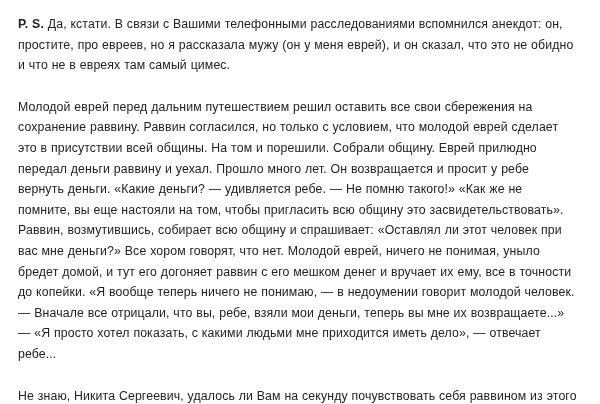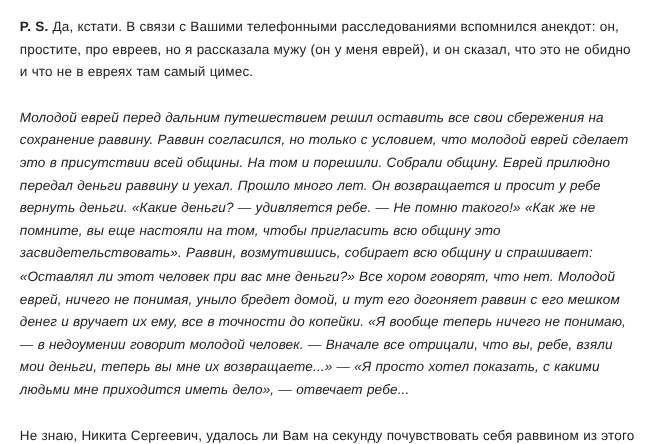--- a/index.html
+++ b/index.html
@@ -35,21 +35,20 @@
   }
   .para b,
   .ps-label {
     font-weight: bold;
   }
   .p-intro {
     margin-bottom: 21px;
   }
   .p-anecdote {
     margin-bottom: 21px;
-    font-style: italic;
   }
 </style>
 </head>
 <body>
 
 <div class="page">
 
   <p class="para p-intro"><span class="ps-label">P. S.</span><span> Да, кстати. В связи с Вашими телефонными расследованиями вспомнился анекдот: он, простите, про евреев, но я рассказала мужу (он у меня еврей), и он сказал, что это не обидно и что не в евреях там самый цимес.</span></p>
 
   <p class="para p-anecdote">Молодой еврей перед дальним путешествием решил оставить все свои сбережения на сохранение раввину. Раввин согласился, но только с условием, что молодой еврей сделает это в присутствии всей общины. На том и порешили. Собрали общину. Еврей прилюдно передал деньги раввину и уехал. Прошло много лет. Он возвращается и просит у ребе вернуть деньги. «Какие деньги? — удивляется ребе. — Не помню такого!» «Как же не помните, вы еще настояли на том, чтобы пригласить всю общину это засвидетельствовать». Раввин, возмутившись, собирает всю общину и спрашивает: «Оставлял ли этот человек при вас мне деньги?» Все хором говорят, что нет. Молодой еврей, ничего не понимая, уныло бредет домой, и тут его догоняет раввин с его мешком денег и вручает их ему, все в точности до копейки. «Я вообще теперь ничего не понимаю, — в недоумении говорит молодой человек. — Вначале все отрицали, что вы, ребе, взяли мои деньги, теперь вы мне их возвращаете...» — «Я просто хотел показать, с какими людьми мне приходится иметь дело», — отвечает ребе...</p>

